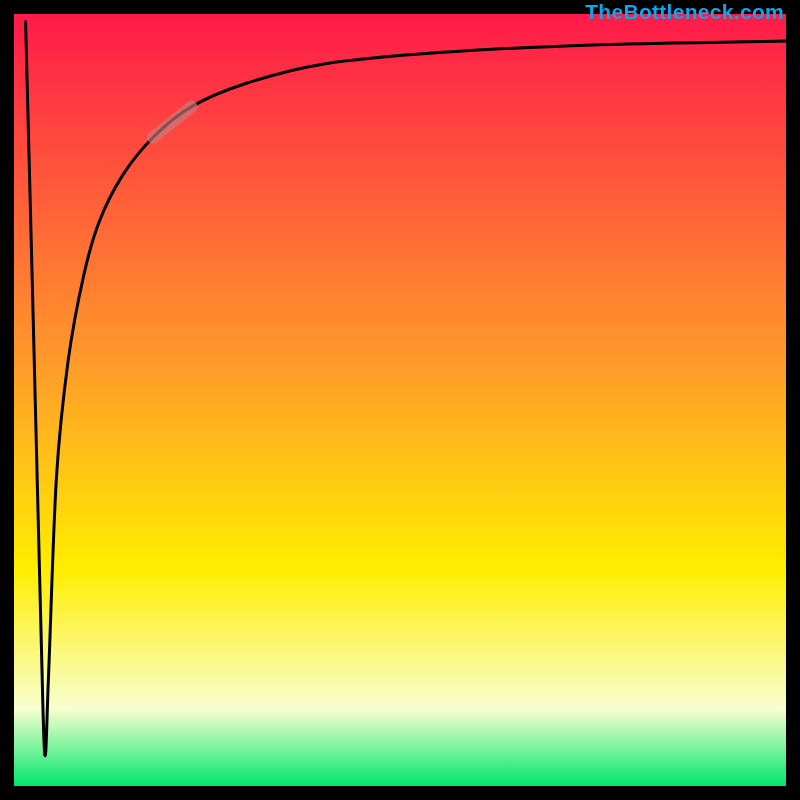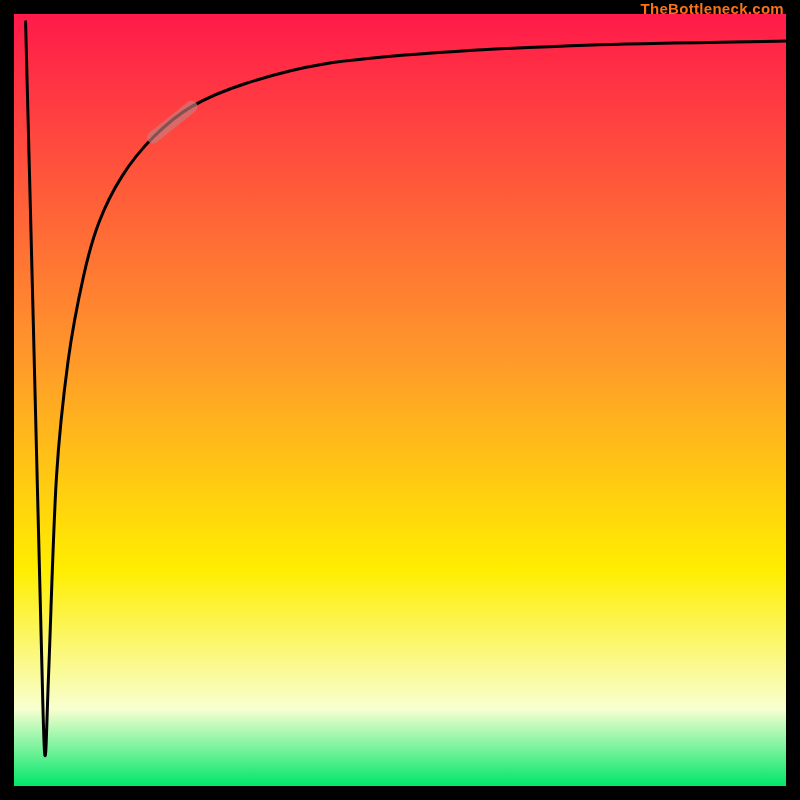--- a/index.html
+++ b/index.html
@@ -30,23 +30,23 @@
     left: 0;
     top: 0;
     width: 100%;
     height: 100%;
     z-index: 5;
   }
   .watermark {
     position: absolute;
     top: 0px;
     right: 16px;
-    font-size: 15px;
+    font-size: 21px;
     font-weight: 600;
-    color: #f97316;
+    color: #0ea5e9;
     letter-spacing: 0.3px;
     z-index: 10;
     text-align: center;
   }
 </style>
 </head>
 <body>
 
 <div class="frame">
   <div class="plot">

